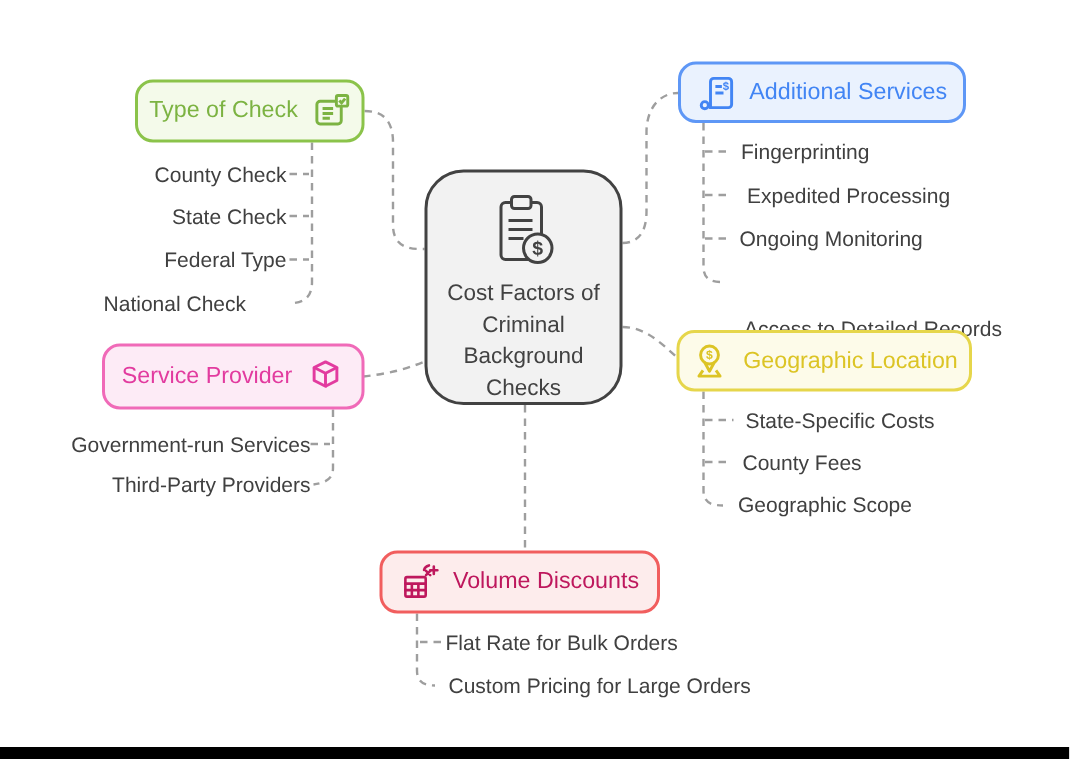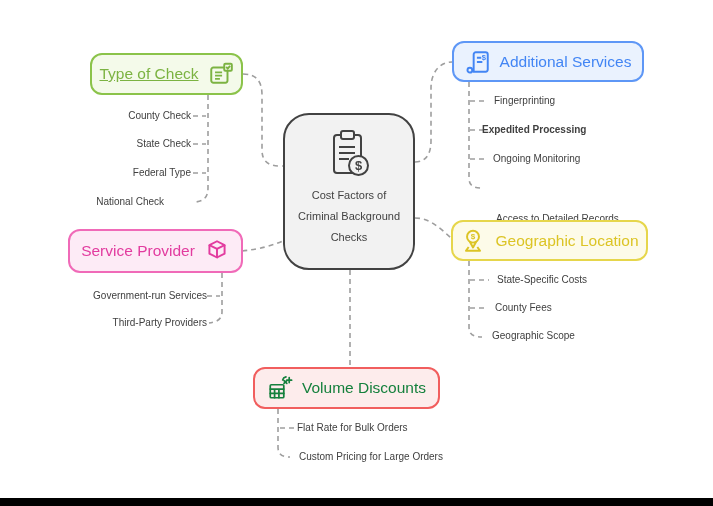--- a/index.html
+++ b/index.html
@@ -15,22 +15,22 @@
     border-radius:12px;font-size:15.5px;box-sizing:border-box;white-space:nowrap;
   }
   .ticon{display:flex;align-items:center;justify-content:center;}
   .ticon svg{display:block;}
   .center-node{
     position:absolute;left:283px;top:113px;width:132px;height:157px;
     border:2px solid var(--border,#424242);background:var(--bg,#f2f2f2);color:var(--text,#424242);
     border-radius:26px;display:flex;flex-direction:column;align-items:center;
     padding-top:13px;box-sizing:border-box;
   }
-  .ctitle{font-size:11px;line-height:21px;text-align:center;width:112px;margin-top:5px;}
-  .child{position:absolute;font-size:10px;line-height:18px;color:#404040;white-space:nowrap;}
+  .ctitle{font-size:15px;line-height:21px;text-align:center;width:112px;margin-top:5px;}
+  .child{position:absolute;font-size:14px;line-height:18px;color:#404040;white-space:nowrap;}
   .ralign{text-align:right;}
   .bottom-bar{position:absolute;left:0;right:0;bottom:0;height:8px;background:#000000;}
 </style>
 </head>
 <body>
 
 <div class="canvas">
 
   <svg class="connectors" width="713" height="506" viewBox="0 0 713 506" style="color: rgb(158, 158, 158);">
     <path d="M 243 74 C 256 74 262 81 262 95 L 262 150 C 262 161 268 166 280 166 L 283 166"></path>
@@ -61,21 +61,21 @@
         <rect x="8" y="7" width="27" height="38" rx="3"></rect>
         <rect x="15" y="3" width="13" height="8" rx="2" fill="#f2f2f2"></rect>
         <path d="M13 19 H29 M13 25 H29 M13 31 H23"></path>
         <circle cx="32.5" cy="37.5" r="9.5" fill="#f2f2f2"></circle>
         <text x="32.5" y="42" font-size="13" font-weight="bold" text-anchor="middle" fill="currentColor" stroke="none">$</text>
       </svg>
     </span>
     <div class="ctitle">Cost Factors of Criminal Background Checks</div>
   </div>
 
-  <div class="topic" style="left: 90px; top: 53px; width: 153px; height: 42px; --border: #8bc34a; --bg: #f4faea; --text: #7cb342; color: rgb(124, 179, 66); text-decoration: underline;">
+  <div class="topic" style="left: 90px; top: 53px; width: 153px; height: 42px; --border: #8bc34a; --bg: #f4faea; --text: #7cb342; color: rgb(124, 179, 66);">
     <span>Type of Check</span>
     <span class="ticon">
       <svg width="26" height="26" viewBox="0 0 24 24" stroke="currentColor" fill="none" stroke-width="1.8">
         <rect x="3" y="6" width="15" height="14" rx="2"></rect>
         <path d="M6.5 10.5 H13 M6.5 13.5 H13 M6.5 16.5 H11"></path>
         <rect x="15" y="2.5" width="7" height="6.5" rx="1" fill="#f4faea"></rect>
         <path d="M16.8 5.5 L18.2 7 L20.4 4.4"></path>
       </svg>
     </span>
   </div>
@@ -89,21 +89,21 @@
       <svg width="26" height="26" viewBox="0 0 24 24" stroke="currentColor" fill="none" stroke-width="1.8">
         <path d="M8 21 V5 a2 2 0 0 1 2 -2 h9 a2 2 0 0 1 2 2 v14 a2 2 0 0 1 -2 2 Z"></path>
         <path d="M11 8 H15 M11 12 H16"></path>
         <text x="17.5" y="10" font-size="7" font-weight="bold" text-anchor="middle" fill="currentColor" stroke="none">$</text>
         <circle cx="4.5" cy="19.5" r="2.2"></circle>
       </svg>
     </span>
     <span>Additional Services</span>
   </div>
   <div class="child" style="left:494px;top:92px;">Fingerprinting</div>
-  <div class="child" style="left:482px;top:121px;font-weight:bold;">Expedited Processing</div>
+  <div class="child" style="left:498px;top:121px;">Expedited Processing</div>
   <div class="child" style="left:493px;top:150px;">Ongoing Monitoring</div>
   <div class="child" style="left:496px;top:178px;margin-top:32px;">Access to Detailed Records</div>
 
   <div class="topic" style="left: 68px; top: 229px; width: 175px; height: 44px; --border: #f06ab8; --bg: #fdebf6; --text: #e23b9f; color: rgb(226, 59, 159); text-align: right;">
     <span>Service Provider</span>
     <span class="ticon">
       <svg width="26" height="26" viewBox="0 0 24 24" stroke="currentColor" fill="none" stroke-width="1.8" stroke-linejoin="round">
         <path d="M12 3 L19 6.5 L12 10 L5 6.5 Z"></path>
         <path d="M5 6.5 V14.5 L12 18 V10"></path>
         <path d="M19 6.5 V14.5 L12 18"></path>
@@ -121,21 +121,21 @@
         <path d="M9 12.5 L12 18 L15 12.5"></path>
         <path d="M8 17.5 L5.5 21 H18.5 L16 17.5"></path>
       </svg>
     </span>
     <span>Geographic Location</span>
   </div>
   <div class="child" style="left:495px;top:299px;">County Fees</div>
   <div class="child" style="left:497px;top:271px;">State-Specific Costs</div>
   <div class="child" style="left:492px;top:327px;">Geographic Scope</div>
 
-  <div class="topic" style="left: 253px; top: 367px; width: 187px; height: 42px; --border: #f15e5e; --bg: #fdecec; --text: #ee4444; color: #15803d;">
+  <div class="topic" style="left: 253px; top: 367px; width: 187px; height: 42px; --border: #f15e5e; --bg: #fdecec; --text: #ee4444; color: #be185d;">
     <span class="ticon">
       <svg width="26" height="26" viewBox="0 0 24 24" stroke="currentColor" fill="none" stroke-width="1.6" stroke-linecap="round">
         <rect x="3" y="9" width="12.5" height="12" rx="1"></rect>
         <path d="M3 13 H15.5 M7 13 V21 M11 13 V21 M3 17 H15.5"></path>
         <path d="M20.5 2.5 V7 M18.3 4.75 H22.7"></path>
         <path d="M15.7 5.2 L18.3 7.8 M18.3 5.2 L15.7 7.8"></path>
         <path d="M17.5 1.8 C15.8 2.2 14.8 3.2 14.5 4.6"></path>
       </svg>
     </span>
     <span>Volume Discounts</span>

